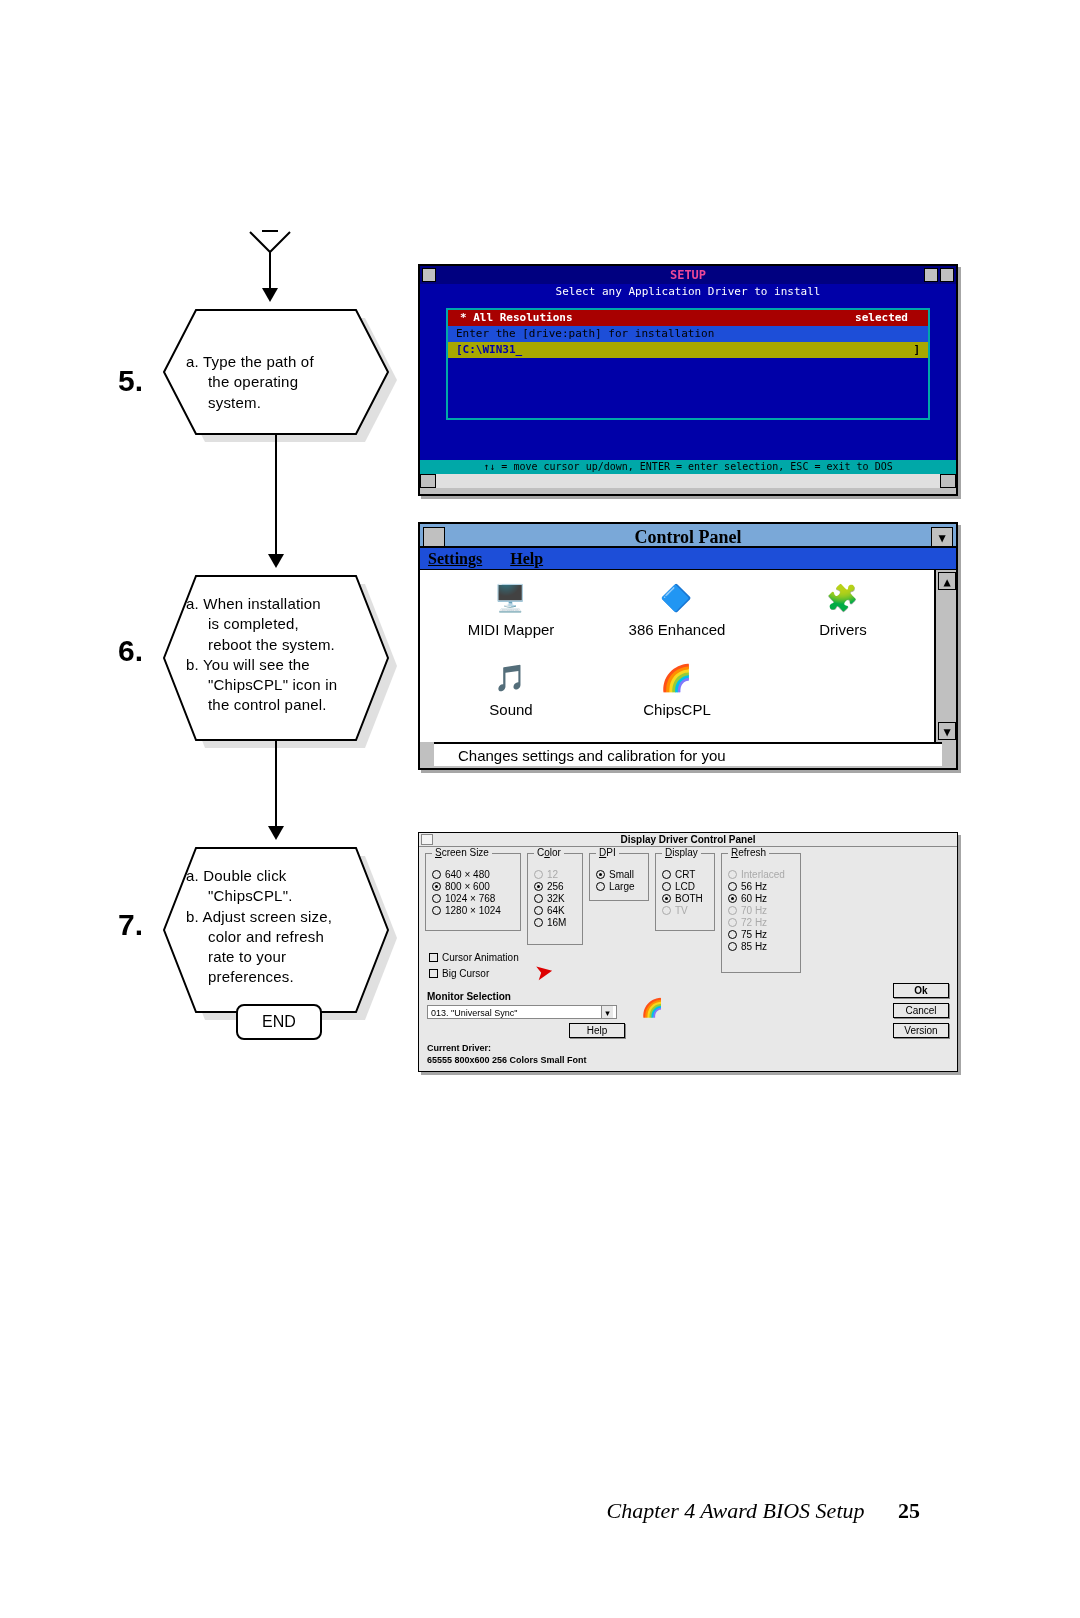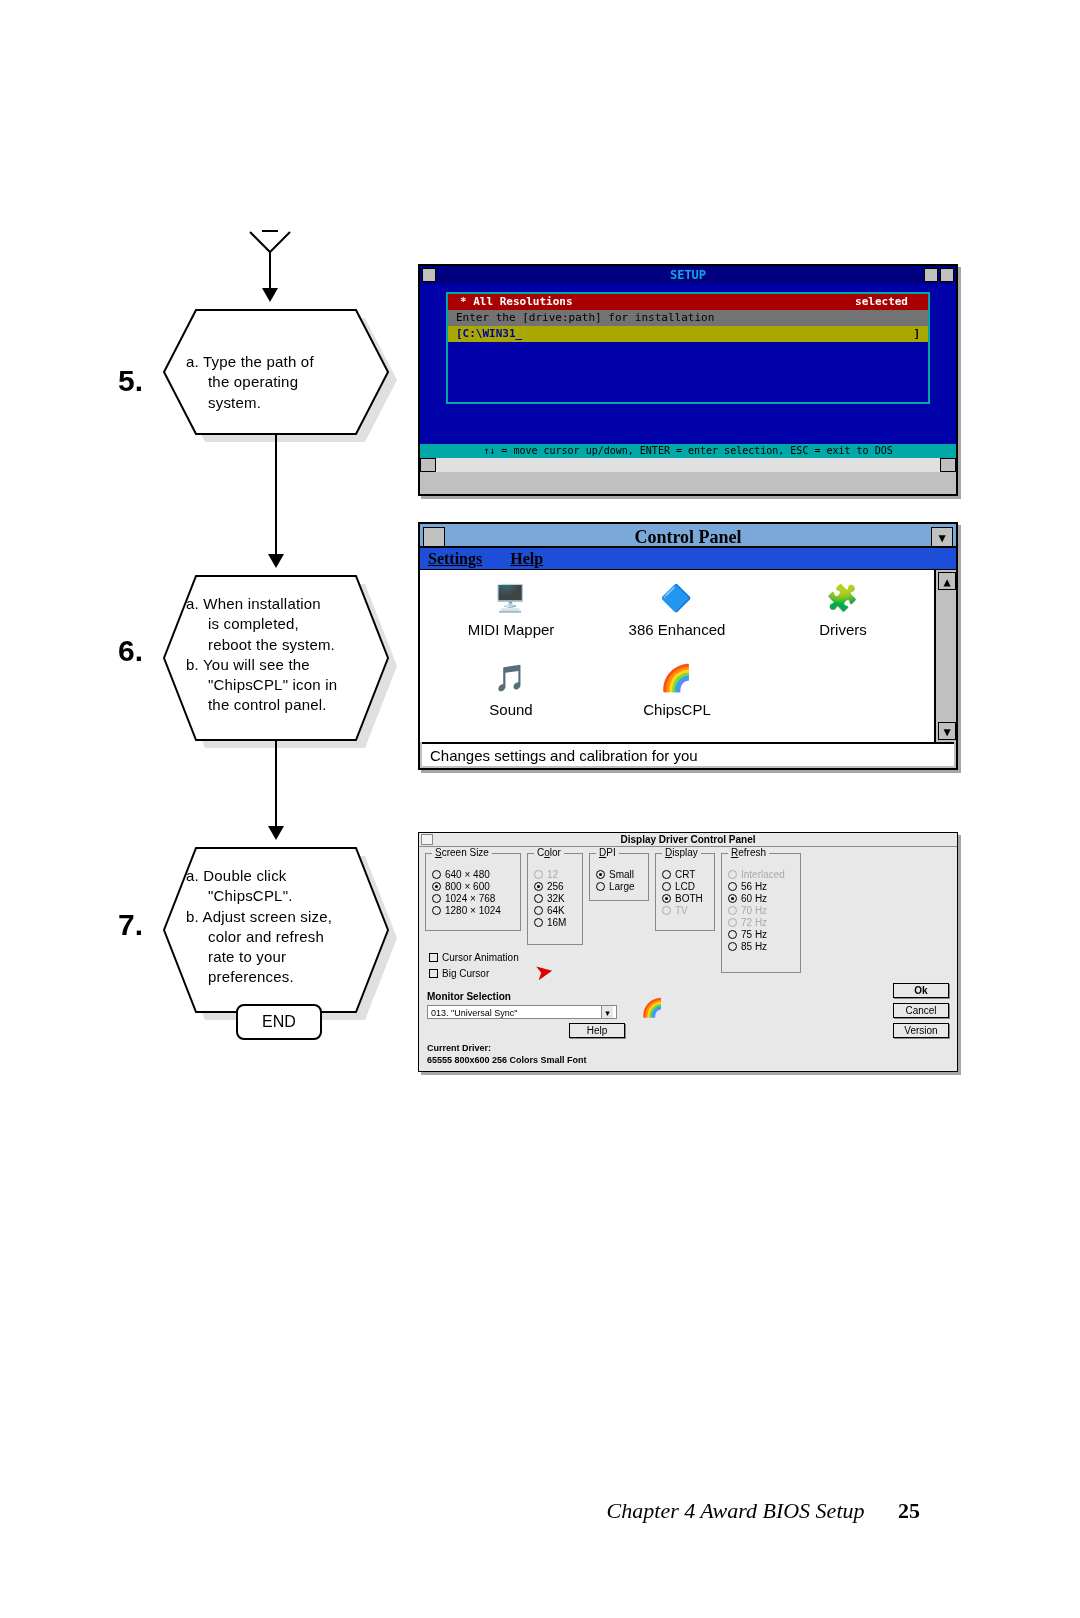--- a/index.html
+++ b/index.html
@@ -7,32 +7,32 @@
   .page { position: relative; width: 100%; height: 100%; }
   .num { position: absolute; font: 700 30px/1 Arial; }
   .hexsvg { position:absolute; top:0; left:0; }
   .hextext { position:absolute; font: 400 15px/1.35 Helvetica, Arial; letter-spacing:.2px; }
   .endbox { position:absolute; border:2px solid #000; font:400 16px/1 Helvetica; text-align:center; padding:8px 24px; background:#fff; }
 
   
   
   .shot { position:absolute; box-shadow: 3px 3px 0 rgba(0,0,0,.35); }
   .shot1 { left:418px; top:264px; width:540px; height:232px; border:2px solid #000; background:#c0c0c0; font-family: "Lucida Console","Courier New",monospace; }
-  .s1-title { background:#000080; color:#0ea5e9; height:18px; text-align:center; font:700 12px/18px "Lucida Console",monospace; position:relative; }
+  .s1-title { background:#000080; color:#ec4899; height:18px; text-align:center; font:700 12px/18px "Lucida Console",monospace; position:relative; }
   .s1-title .sysbox { position:absolute; left:2px; top:2px; width:14px; height:14px; background:#c0c0c0; border:1px solid #000; }
   .s1-title .minmax { position:absolute; right:2px; top:2px; display:flex; gap:2px; }
   .s1-title .minmax span{ width:14px; height:14px; background:#c0c0c0; border:1px solid #000; display:inline-block;}
   .s1-sub { background:#0000a8; color:#fff; height:16px; text-align:center; font:400 11px/16px monospace; }
   .s1-body { background:#0000a8; height:160px; position:relative; }
   .s1-panel { position:absolute; left:26px; right:26px; top:8px; border:2px solid #00a8a8; }
   .s1-panel-title { background:#00a8a8; color:#000; text-align:center; font:700 11px/16px monospace; height:16px; }
   .s1-row1 { background:#a80000; color:#fff; font:700 11px/16px monospace; height:16px; display:flex; }
   .s1-row1 .l { padding-left:12px; flex:1; }
   .s1-row1 .r { padding-right:20px; }
-  .s1-row2 { background:#737373; color:#000; font:400 11px/16px monospace; height:16px; padding-left:8px; }
+  .s1-row2 { background:#1d4ed8; color:#000; font:400 11px/16px monospace; height:16px; padding-left:8px; }
   .s1-row3 { background:#a8a800; color:#0000a8; font:700 11px/16px monospace; height:16px; padding-left:8px; position:relative;}
   .s1-row3::after{content:"]"; position:absolute; right:8px; color:#000;}
   .s1-pad { background:#0000a8; height:60px; }
   .s1-foot { background:#00a8a8; color:#000; font:400 10px/14px monospace; text-align:center; height:14px; }
   .s1-sb { height:14px; background:#c0c0c0; display:flex; }
   .s1-sb .btn{ width:16px; height:14px; border:1px solid #000; background:#c0c0c0;}
   .s1-sb .track{ flex:1; background:#e0e0e0;}
 
   
   .shot2 { left:418px; top:522px; width:540px; height:248px; border:2px solid #000; background:#c0c0c0; }
@@ -41,21 +41,21 @@
   .s2-title .txt { position:absolute; left:0; right:0; text-align:center; font:700 18px/26px "Times New Roman",serif; }
   .s2-title .dd { position:absolute; right:3px; top:3px; width:22px; height:20px; background:#c0c0c0; border:1px solid #000; font:12px/20px monospace; text-align:center;}
   .s2-menu { height:22px; background:#1d4ed8; border-bottom:1px solid #000; font:700 16px/22px "Times New Roman",serif; padding-left:8px; }
   .s2-menu span{ margin-right:24px; text-decoration:underline; text-decoration-color:#000; }
   .s2-body { display:flex; height:172px; }
   .s2-icons { flex:1; background:#fff; padding:8px 10px; display:grid; grid-template-columns: repeat(3, 1fr); grid-template-rows: 1fr 1fr; row-gap:4px; column-gap:4px; }
   .s2-icon { text-align:center; font:400 15px/1.1 Helvetica; }
   .s2-icon .ic { width:48px; height:40px; margin:0 auto 4px; display:flex; align-items:center; justify-content:center; font-size:26px; }
   .s2-sb { width:22px; background:#c0c0c0; border-left:2px solid #000; position:relative;}
   .s2-sb .arr{position:absolute; left:2px; width:18px; height:18px; background:#c0c0c0; border:1px solid #000; text-align:center; font:12px/18px monospace;}
-  .s2-status { height:24px; background:#fff; border-top:2px solid #000; font:400 15px/24px Helvetica; padding-left:8px; margin:0 2px 2px; overflow:hidden;}
+  .s2-status { height:24px; background:#fff; border-top:2px solid #000; font:400 15px/24px Helvetica; padding-left:24px; margin:0 14px 2px; overflow:hidden;}
 
   
   .shot3 { left:418px; top:808px; width:540px; height:240px; border:1px solid #000; background:#e8e8e8; font:10px Arial;margin-top:24px; }
   .s3-title { height:14px; background:#e8e8e8; border-bottom:1px solid #888; text-align:center; font:700 10px/14px Arial; position:relative;}
   .s3-title .sys{position:absolute;left:2px;top:1px;width:12px;height:11px;border:1px solid #888;background:#f4f4f4;}
   .s3-body { position:relative; padding:6px; }
   .grp { position:absolute; border:1px solid #888; background:#e8e8e8; padding:14px 6px 6px; }
   .grp .lgd { position:absolute; top:-7px; left:6px; background:#e8e8e8; padding:0 3px; font:400 10px Arial; }
   .grp .lgd u{text-decoration:underline;}
   .opt { display:flex; align-items:center; gap:4px; margin:1px 0; font:400 10px Arial; white-space:nowrap;}
@@ -137,20 +137,21 @@
 
 <div class="shot shot1">
   <div class="s1-title">
     <span class="sysbox"></span>
     <span>SETUP</span>
     <span class="minmax">
           <span></span>
           <span></span>
         </span>
   </div>
+  <div class="s1-sub">Select any Application Driver to install</div>
   <div class="s1-body">
     <div class="s1-panel">
       <div class="s1-row1">
         <span class="l">* <span>All Resolutions</span></span>
         <span class="r">selected</span>
       </div>
       <div class="s1-row2">Enter the [drive:path] for installation</div>
       <div class="s1-row3">[C:\WIN31_</div>
       <div class="s1-pad"></div>
     </div>

